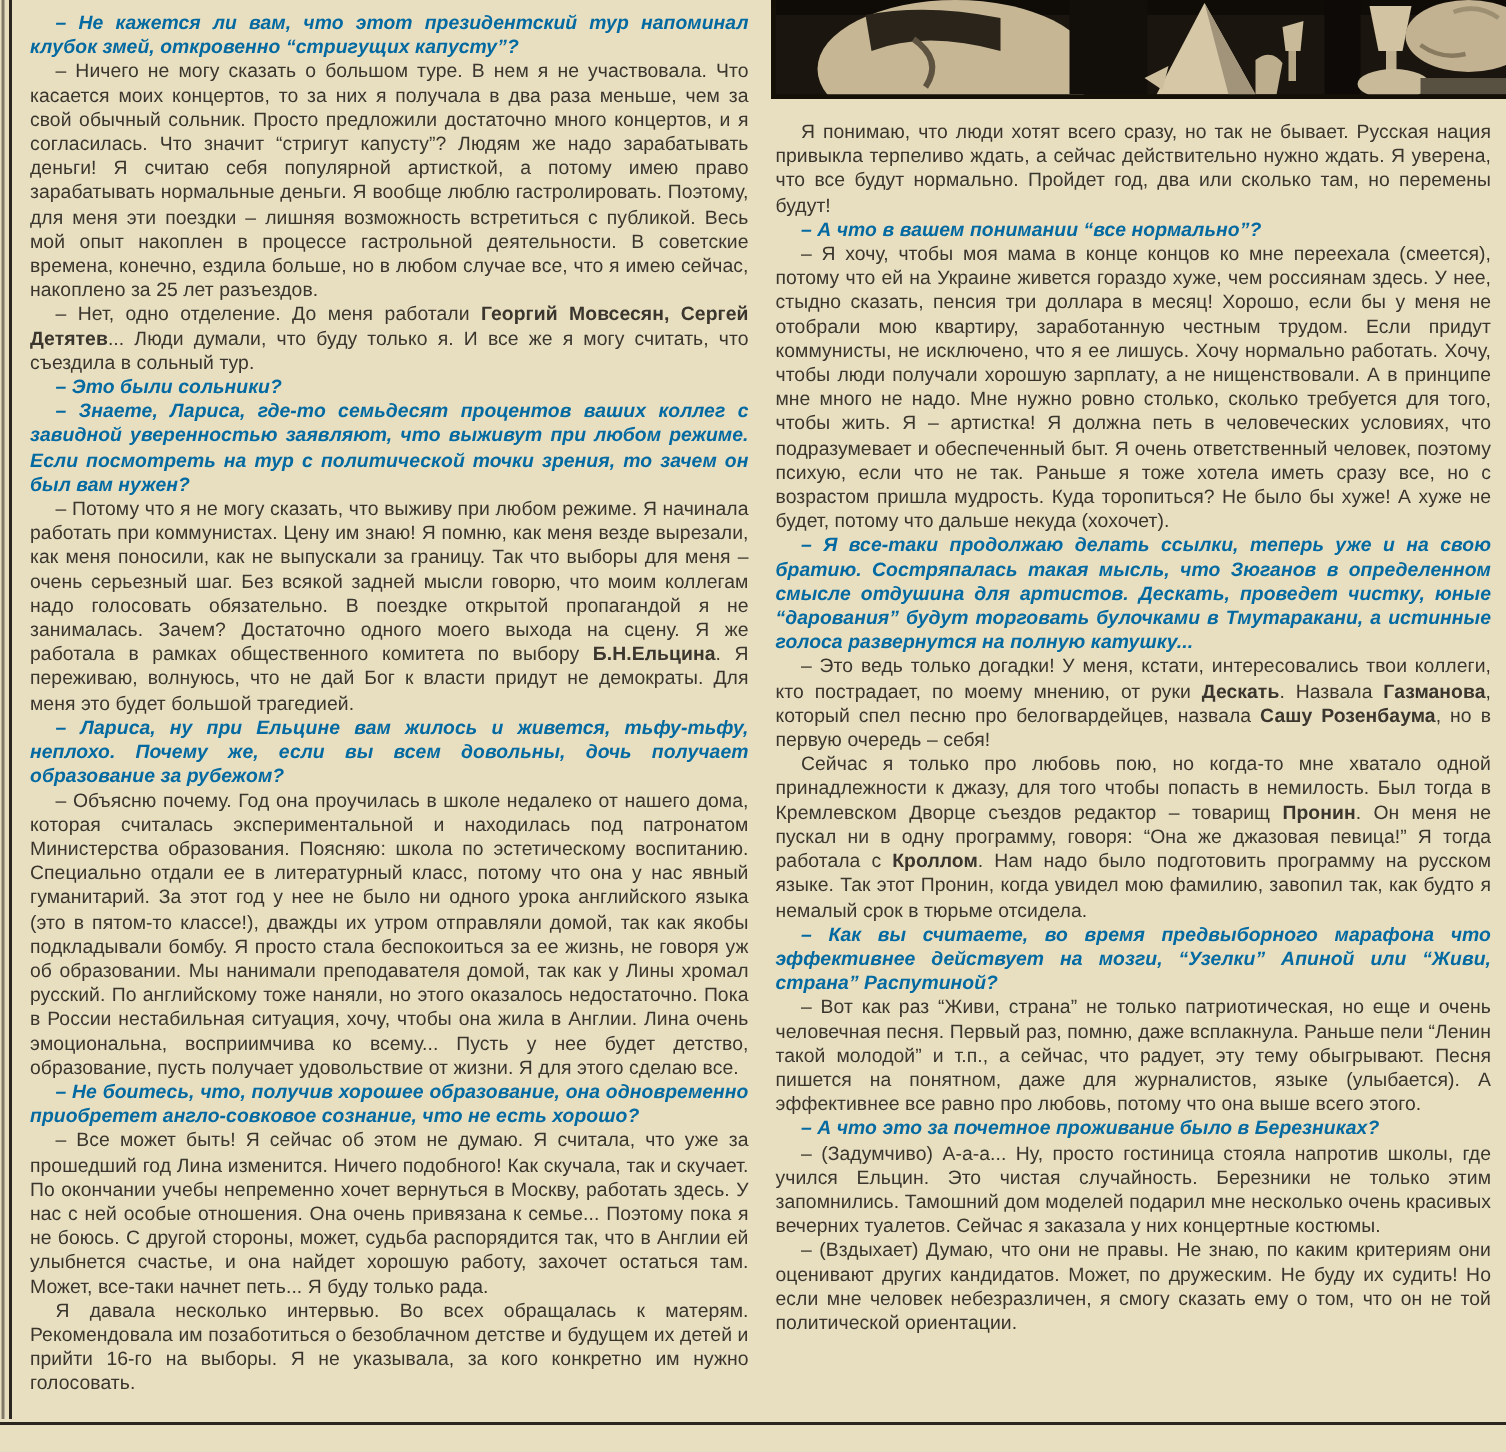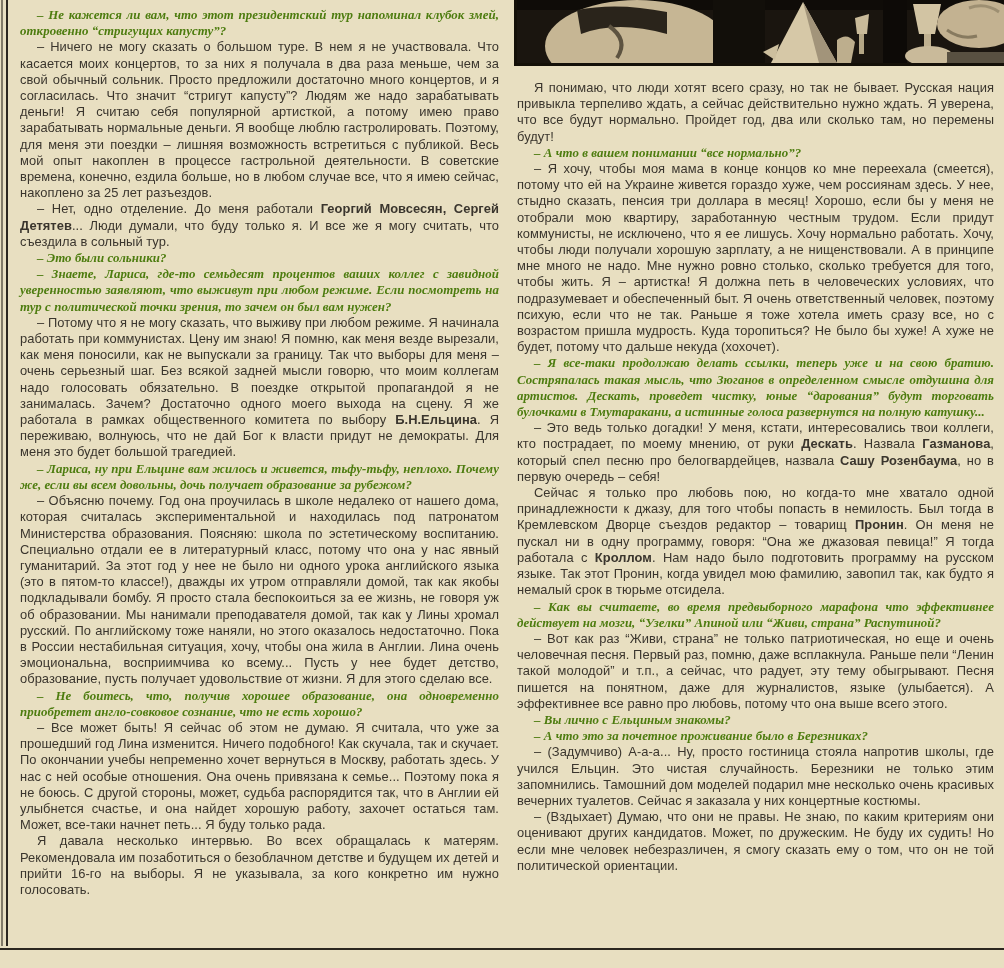--- a/index.html
+++ b/index.html
@@ -21,21 +21,21 @@
   }
   .photo svg{display:block;}
   .col{
     position:absolute;text-align:justify;
     font-size:12.9px;line-height:16.2px;
     letter-spacing:0.05px;
   }
   .col-left{left:20px;top:7px;width:479px;}
   .col-right{left:517px;top:80px;width:477px;}
   p.para{margin:0;text-indent:17px;}
-  p.q{font-weight:700;font-style:italic;color:#4d7c0f;text-indent:17px;font-family:Liberation Serif, serif;}
+  p.q{font-weight:700;font-style:italic;color:#0369a1;text-indent:17px;}
   b{font-weight:700;}
 </style>
 </head>
 <body>
 
 <div class="page">
 
   <div class="photo">
     <svg width="487" height="63" viewBox="0 0 487 63" xmlns="http://www.w3.org/2000/svg">
       <rect x="0" y="0" width="487" height="63" fill="#1a150f"></rect>
@@ -82,21 +82,20 @@
   <div class="col col-right">
     <div>
         <p class="para a">Я понимаю, что люди хотят всего сразу, но так не бывает. Русская нация привыкла терпеливо ждать, а сейчас действительно нужно ждать. Я уверена, что все будут нормально. Пройдет год, два или сколько там, но перемены будут!</p>
         <p class="para q">– А что в вашем понимании “все нормально”?</p>
         <p class="para a">– Я хочу, чтобы моя мама в конце концов ко мне переехала (смеется), потому что ей на Украине живется гораздо хуже, чем россиянам здесь. У нее, стыдно сказать, пенсия три доллара в месяц! Хорошо, если бы у меня не отобрали мою квартиру, заработанную честным трудом. Если придут коммунисты, не исключено, что я ее лишусь. Хочу нормально работать. Хочу, чтобы люди получали хорошую зарплату, а не нищенствовали. А в принципе мне много не надо. Мне нужно ровно столько, сколько требуется для того, чтобы жить. Я – артистка! Я должна петь в человеческих условиях, что подразумевает и обеспеченный быт. Я очень ответственный человек, поэтому психую, если что не так. Раньше я тоже хотела иметь сразу все, но с возрастом пришла мудрость. Куда торопиться? Не было бы хуже! А хуже не будет, потому что дальше некуда (хохочет).</p>
         <p class="para q">– Я все-таки продолжаю делать ссылки, теперь уже и на свою братию. Состряпалась такая мысль, что Зюганов в определенном смысле отдушина для артистов. Дескать, проведет чистку, юные “дарования” будут торговать булочками в Тмутаракани, а истинные голоса развернутся на полную катушку...</p>
         <p class="para a">– Это ведь только догадки! У меня, кстати, интересовались твои коллеги, кто пострадает, по моему мнению, от руки <b>Дескать</b>. Назвала <b>Газманова</b>, который спел песню про белогвардейцев, назвала <b>Сашу Розенбаума</b>, но в первую очередь – себя!</p>
         <p class="para a">Сейчас я только про любовь пою, но когда-то мне хватало одной принадлежности к джазу, для того чтобы попасть в немилость. Был тогда в Кремлевском Дворце съездов редактор – товарищ <b>Пронин</b>. Он меня не пускал ни в одну программу, говоря: “Она же джазовая певица!” Я тогда работала с <b>Кроллом</b>. Нам надо было подготовить программу на русском языке. Так этот Пронин, когда увидел мою фамилию, завопил так, как будто я немалый срок в тюрьме отсидела.</p>
         <p class="para q">– Как вы считаете, во время предвыборного марафона что эффективнее действует на мозги, “Узелки” Апиной или “Живи, страна” Распутиной?</p>
         <p class="para a">– Вот как раз “Живи, страна” не только патриотическая, но еще и очень человечная песня. Первый раз, помню, даже всплакнула. Раньше пели “Ленин такой молодой” и т.п., а сейчас, что радует, эту тему обыгрывают. Песня пишется на понятном, даже для журналистов, языке (улыбается). А эффективнее все равно про любовь, потому что она выше всего этого.</p>
-        <p class="para q">– Вы лично с Ельциным знакомы?</p>
         <p class="para q">– А что это за почетное проживание было в Березниках?</p>
         <p class="para a">– (Задумчиво) А-а-а... Ну, просто гостиница стояла напротив школы, где учился Ельцин. Это чистая случайность. Березники не только этим запомнились. Тамошний дом моделей подарил мне несколько очень красивых вечерних туалетов. Сейчас я заказала у них концертные костюмы.</p>
         <p class="para a">– (Вздыхает) Думаю, что они не правы. Не знаю, по каким критериям они оценивают других кандидатов. Может, по дружеским. Не буду их судить! Но если мне человек небезразличен, я смогу сказать ему о том, что он не той политической ориентации.</p>
       </div>
 
   </div>
 
 </div>
 
 </body></html>

